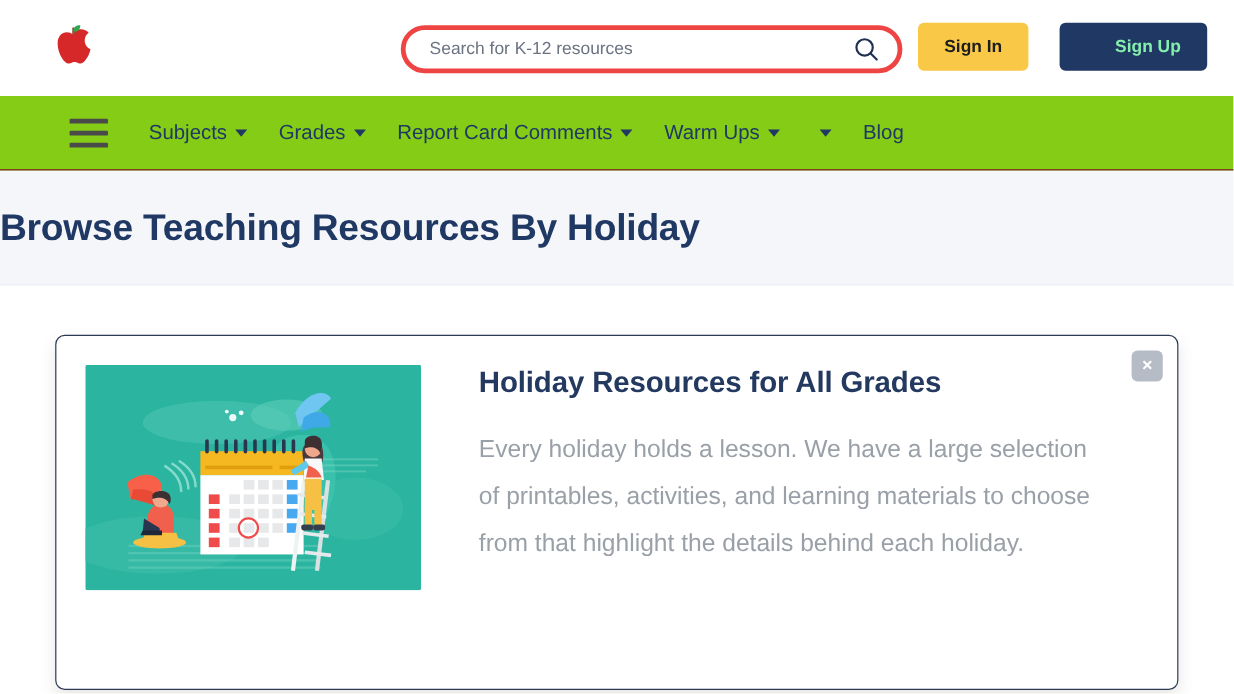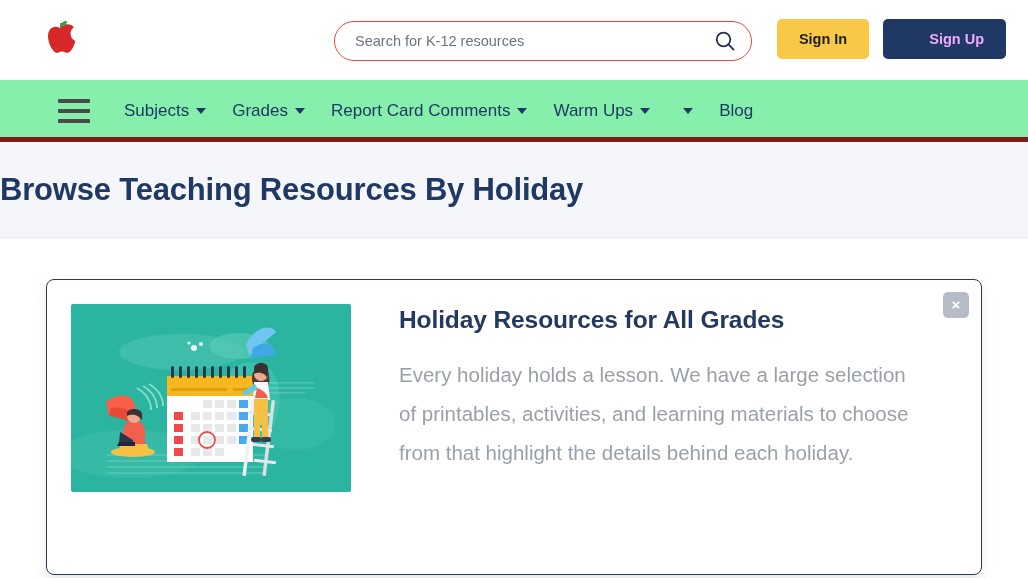--- a/index.html
+++ b/index.html
@@ -38,21 +38,21 @@
   }
   .logo-text .lt-light { font-weight: 400; color: #2c3e56; }
   .logo-text .lt-bold  { font-weight: 700; color: #1b2f58; }
 
   .search-wrap {
     position: absolute;
     left: 334px;
     top: 21px;
     width: 418px;
     height: 40px;
-    border: 1px solid #ef4444;
+    border: 4px solid #ef4444;
     border-radius: 20px;
     background: #fff;
     display: flex;
     align-items: center;
   }
   .search-input {
     flex: 1;
     border: 0;
     outline: 0;
     background: transparent;
@@ -70,45 +70,45 @@
     cursor: pointer;
     display: flex; align-items: center; justify-content: center;
     padding-right: 6px;
   }
 
   .auth-buttons {
     position: absolute;
     right: 22px;
     top: 19px;
     display: flex;
-    gap: 14px;
+    gap: 26px;
     justify-content: center;
   }
   .btn {
     border: 0;
     border-radius: 5px;
     font-family: "Liberation Sans", sans-serif;
     font-size: 14.5px;
     font-weight: 700;
     cursor: pointer;
     height: 40px;
     line-height: 40px;
     padding: 0 22px;
     text-align: center;
   }
   .btn-signin { background: #f9c846; color: #1d1d1d; }
-  .btn-signup { background: #1f3864; color: #f0abfc; padding-left: 46px; }
+  .btn-signup { background: #1f3864; color: #86efac; padding-left: 46px; }
 
   
   .navbar {
     position: relative;
     width: 1028px;
     height: 62px;
-    background: #86efac;
-    border-bottom: 5px solid #7f1d1d;
+    background: #84cc16;
+    border-bottom: 1px solid #7f1d1d;
   }
   .nav-inner {
     display: flex;
     align-items: center;
     height: 62px;
     padding-left: 58px;
     gap: 0;
   }
   .hamburger {
     width: 32px;

